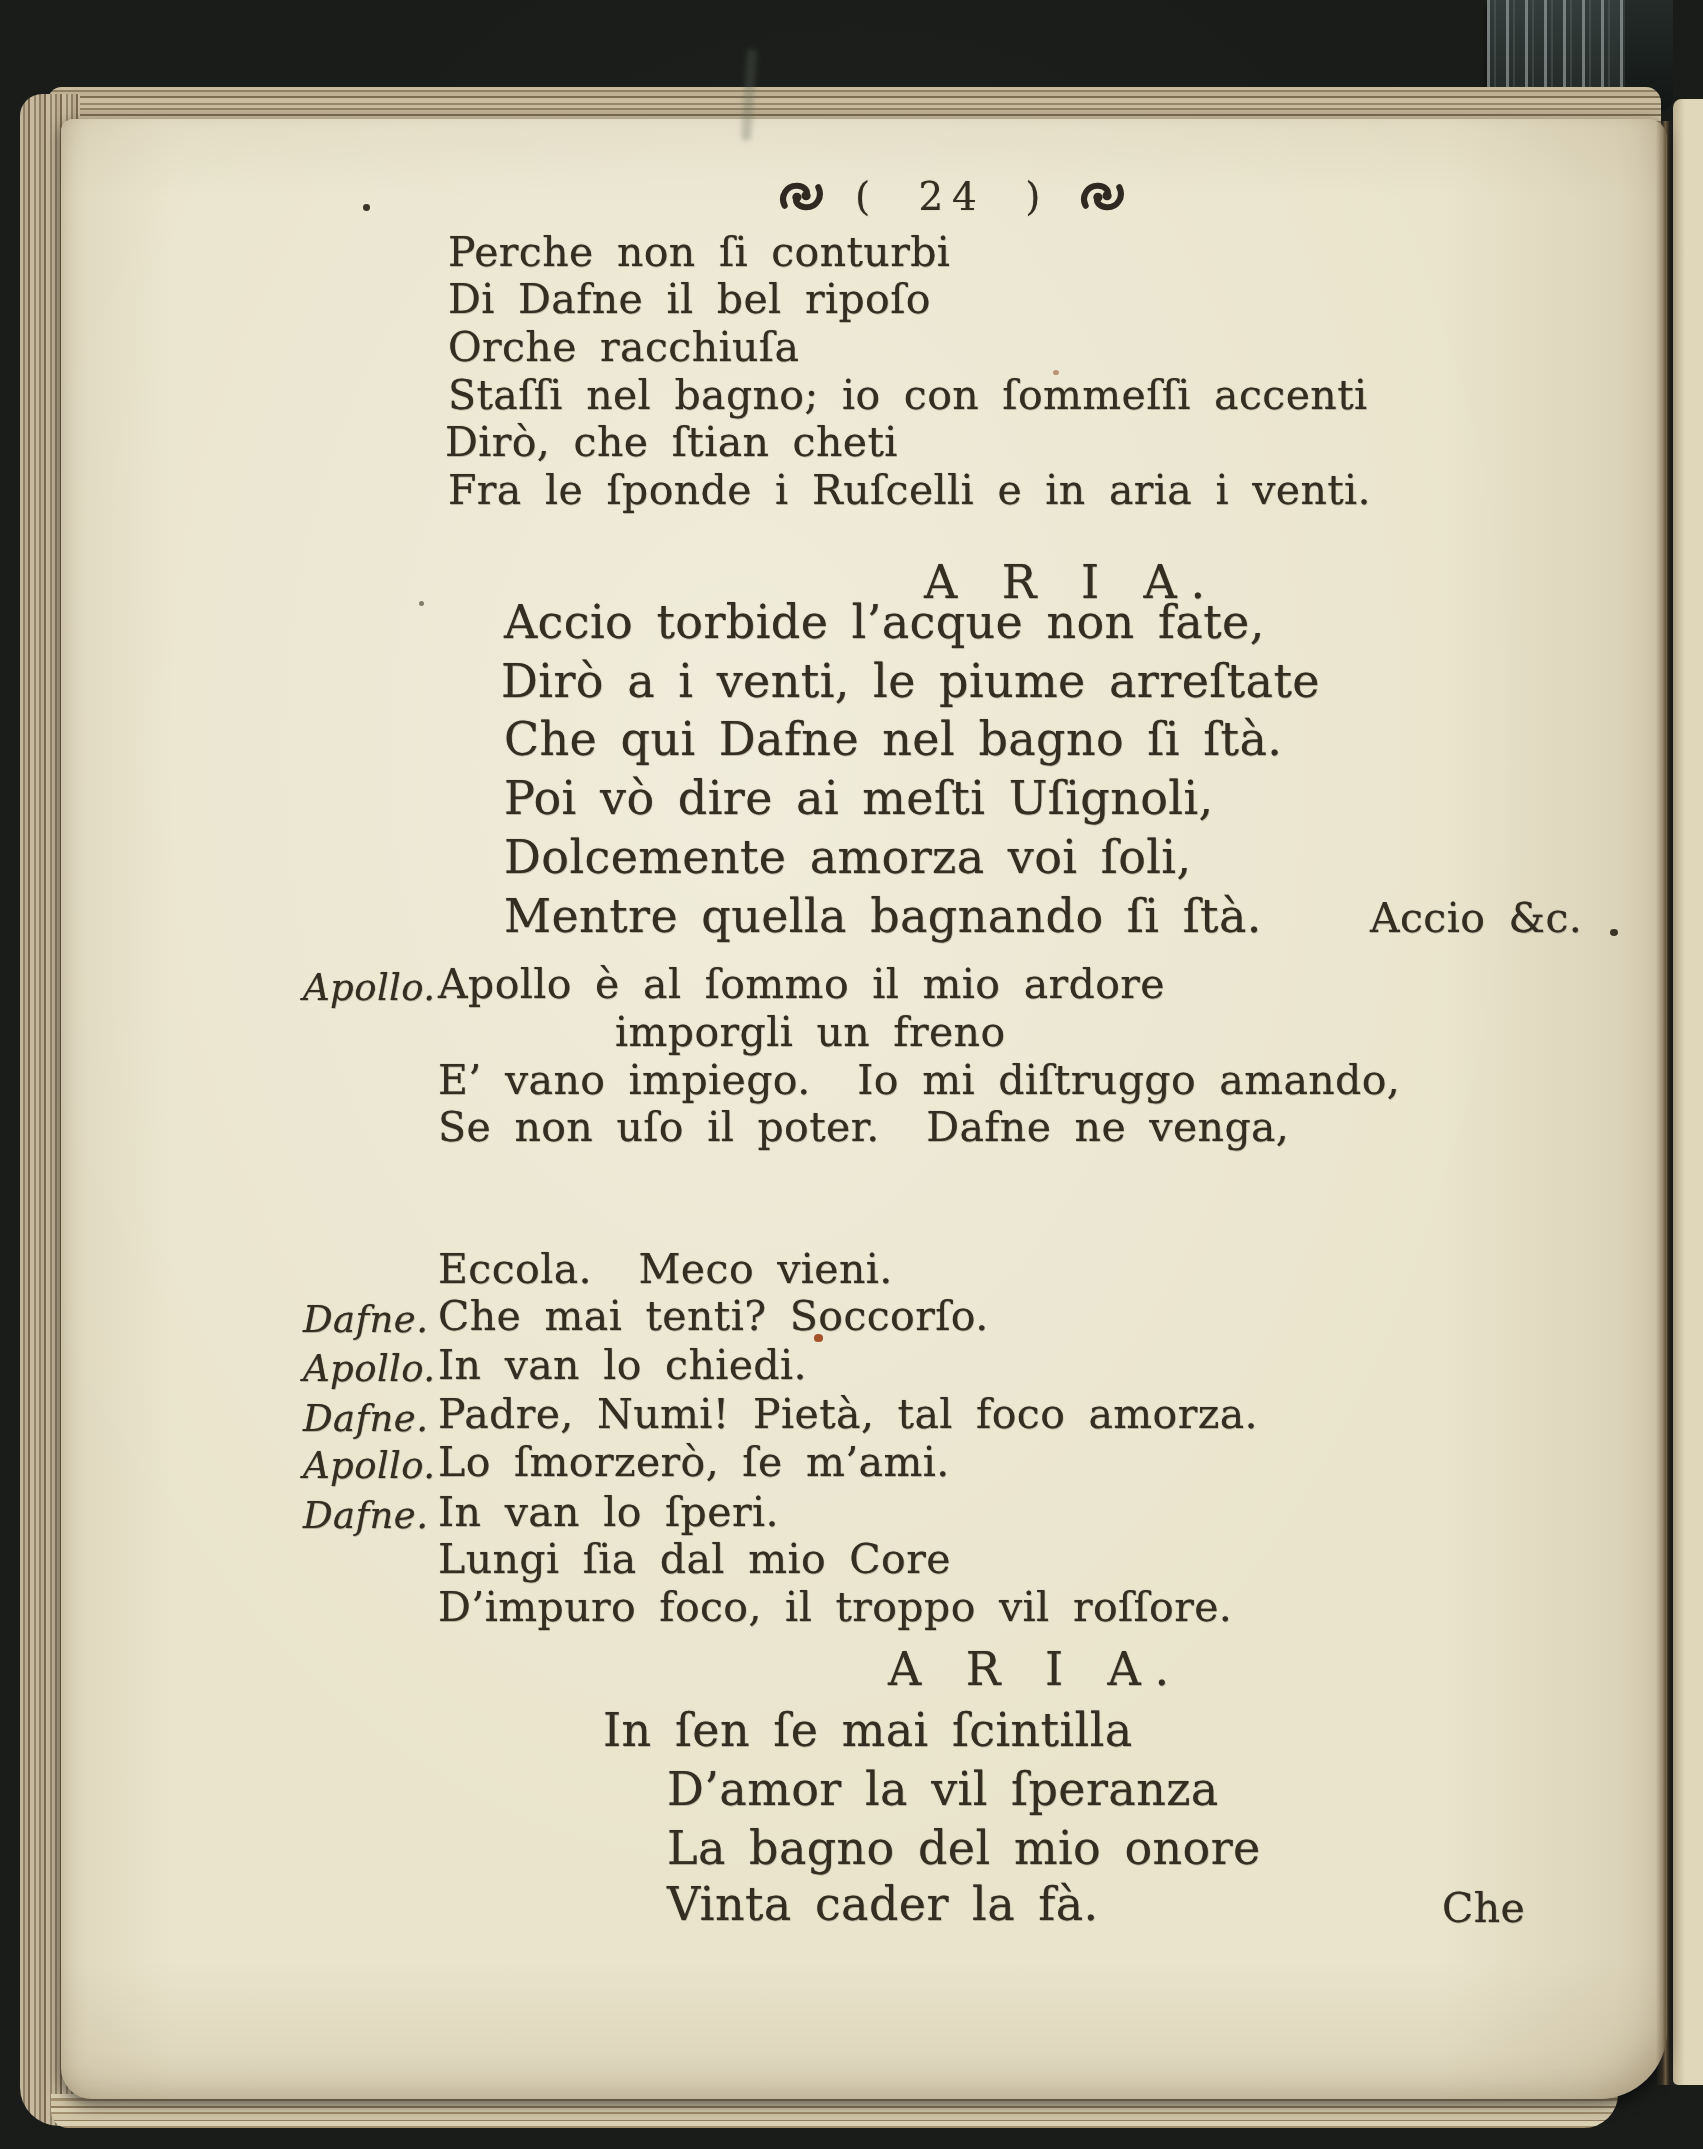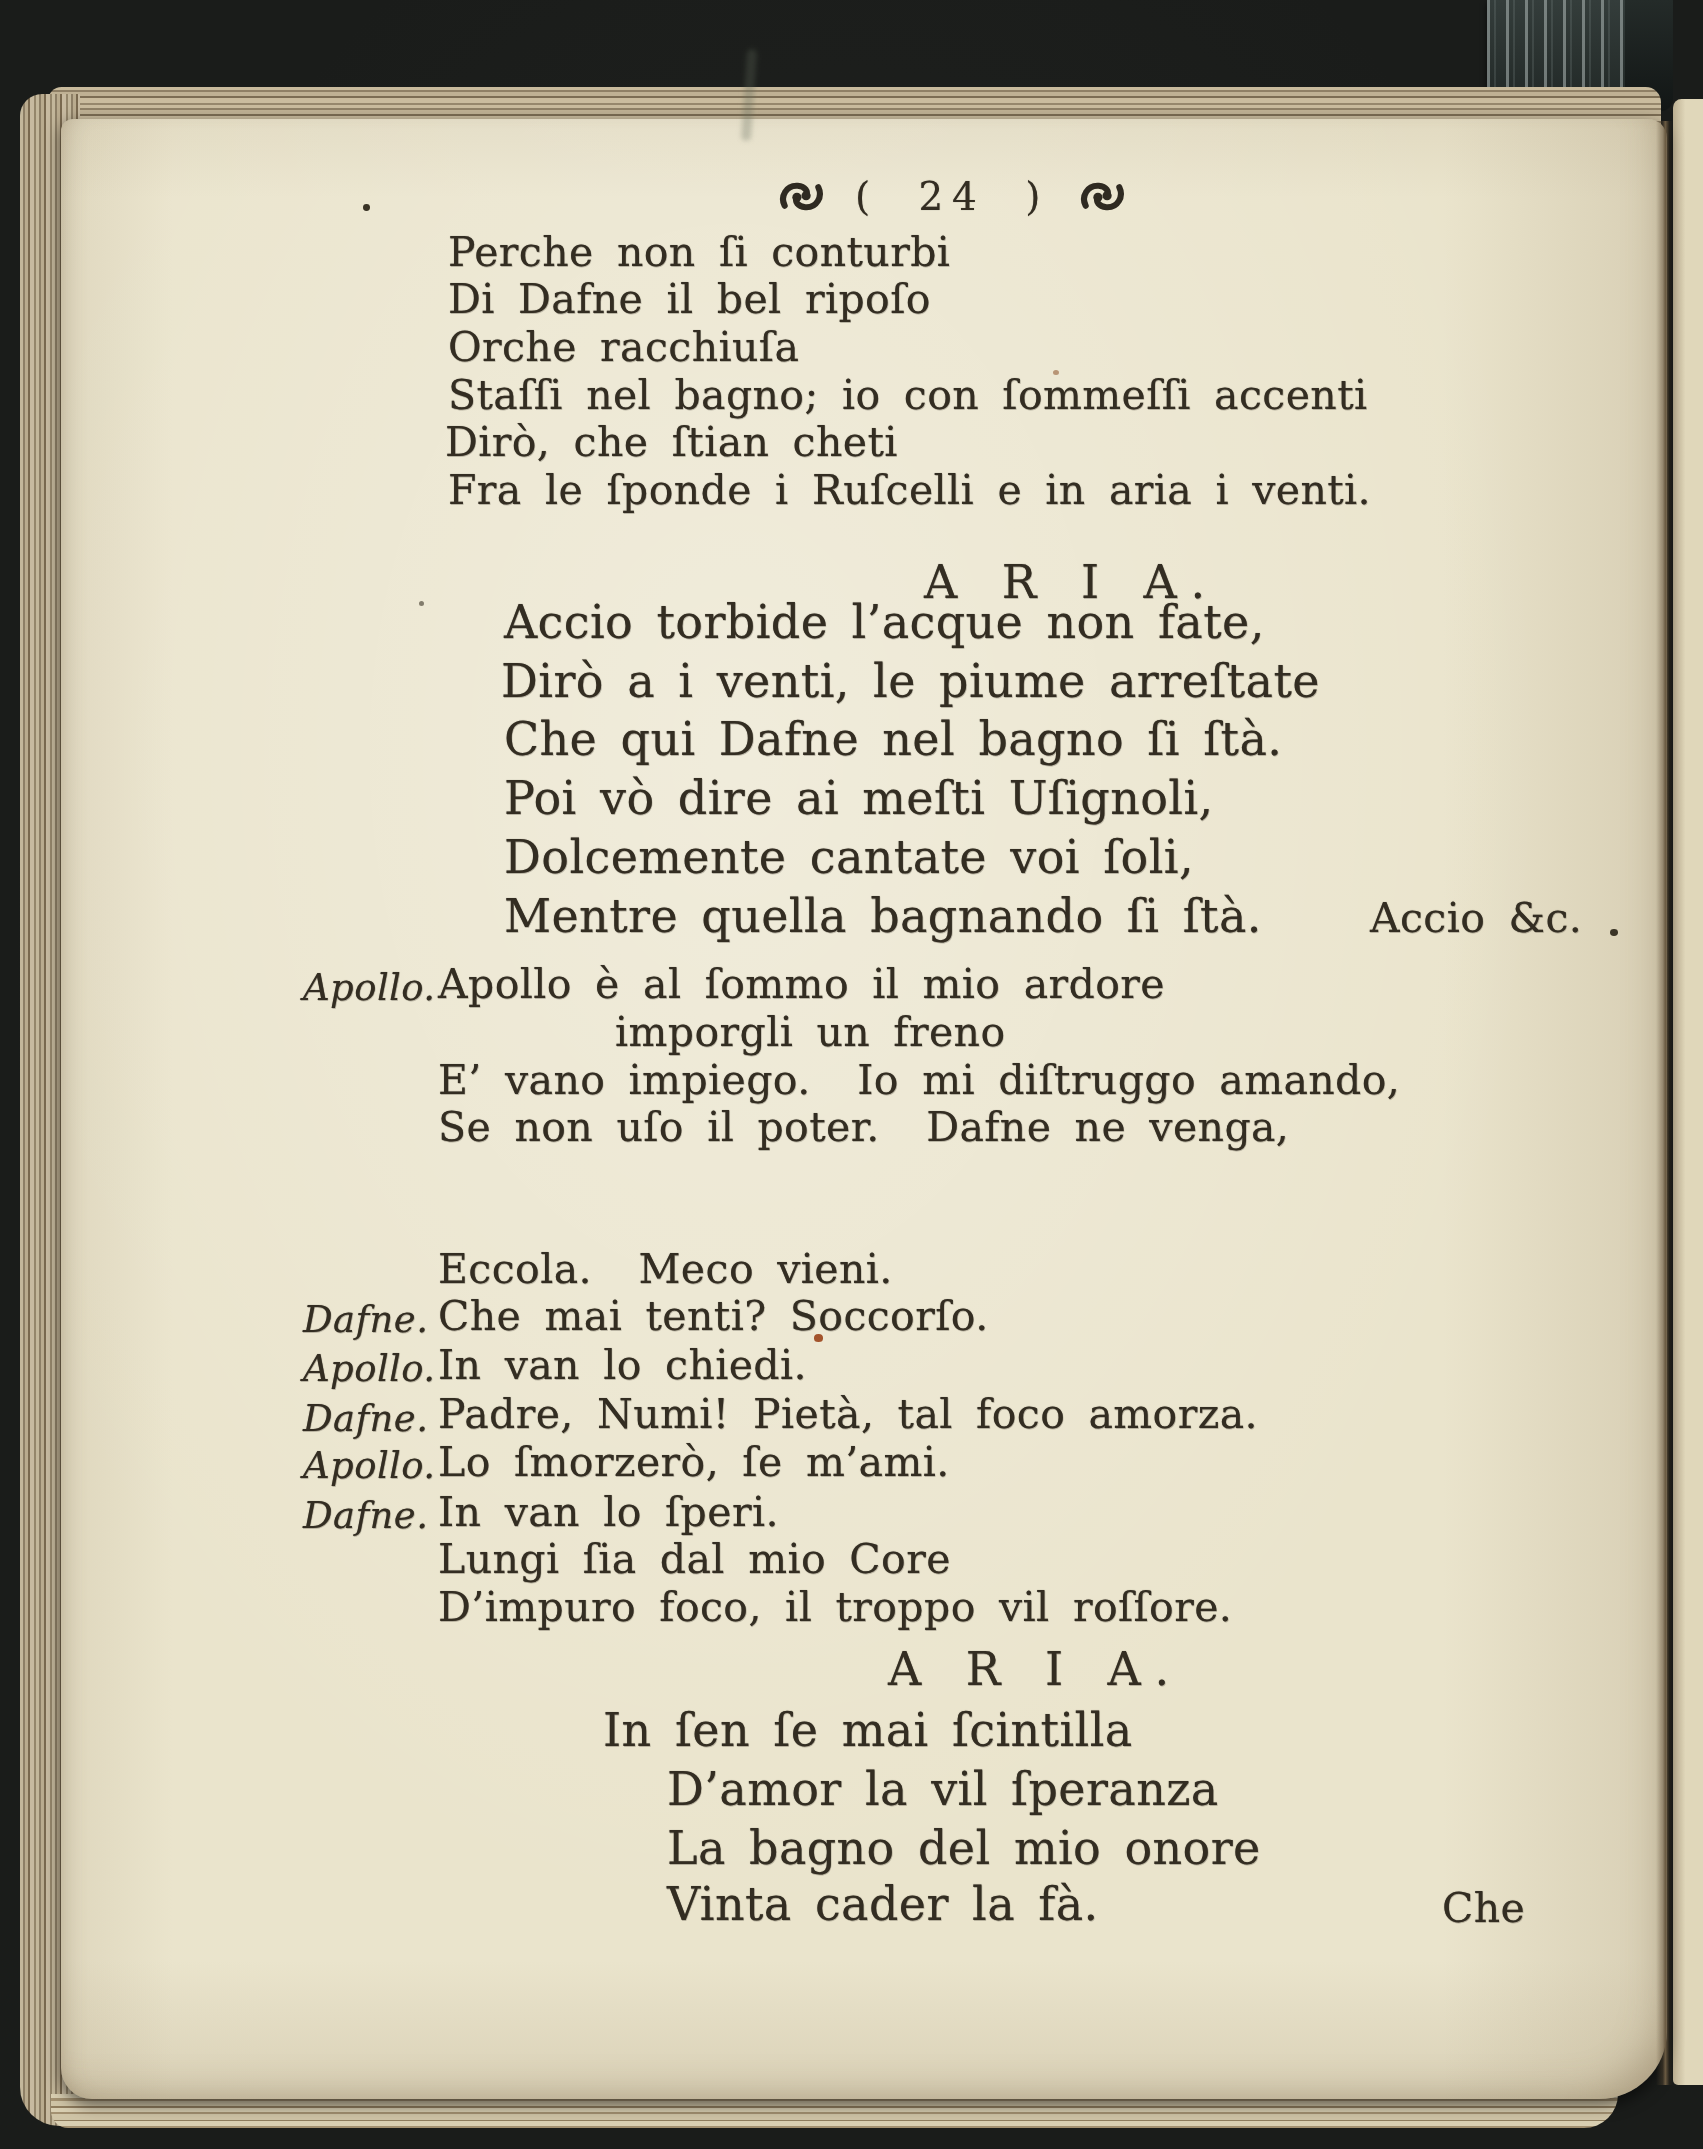--- a/index.html
+++ b/index.html
@@ -150,21 +150,21 @@
   <div class="ln" style="left:448px;top:327px">Orche racchiuſa</div>
   <div class="ln" style="left:448px;top:375px">Staſſi nel bagno; io con ſommeſſi accenti</div>
   <div class="ln" style="left:445px;top:422px">Dirò, che ſtian cheti</div>
   <div class="ln" style="left:448px;top:470px">Fra le ſponde i Ruſcelli e in aria i venti.</div>
 
   <div class="ln aria-head" style="left:924px;top:559px">A R I A.</div>
   <div class="ln aria-line" style="left:504px;top:599px">Accio torbide l’acque non fate,</div>
   <div class="ln aria-line" style="left:501px;top:658px">Dirò a i venti, le piume arreſtate</div>
   <div class="ln aria-line" style="left:504px;top:716px">Che qui Dafne nel bagno ſi ſtà.</div>
   <div class="ln aria-line" style="left:504px;top:775px">Poi vò dire ai meſti Uſignoli,</div>
-  <div class="ln aria-line" style="left:504px;top:834px">Dolcemente cantate voi ſoli,</div>
+  <div class="ln aria-line" style="left:504px;top:834px">Dolcemente amorza voi ſoli,</div>
   <div class="ln aria-line" style="left:504px;top:893px">Mentre quella bagnando ſi ſtà.</div>
   <div class="ln" style="left:1370px;top:898px">Accio &amp;c.</div>
 
   <div class="ln speaker" style="left:303px;top:969px">Apollo.</div>
   <div class="ln" style="left:438px;top:964px">Apollo è al ſommo il mio ardore</div>
   <div class="ln" style="left:615px;top:1012px">imporgli un freno</div>
   <div class="ln" style="left:438px;top:1060px">E’ vano impiego.  Io mi diſtruggo amando,</div>
   <div class="ln" style="left:438px;top:1107px">Se non uſo il poter.  Dafne ne venga,</div>
   <div class="ln" style="left:438px;top:1249px">Eccola.  Meco vieni.</div>
 

